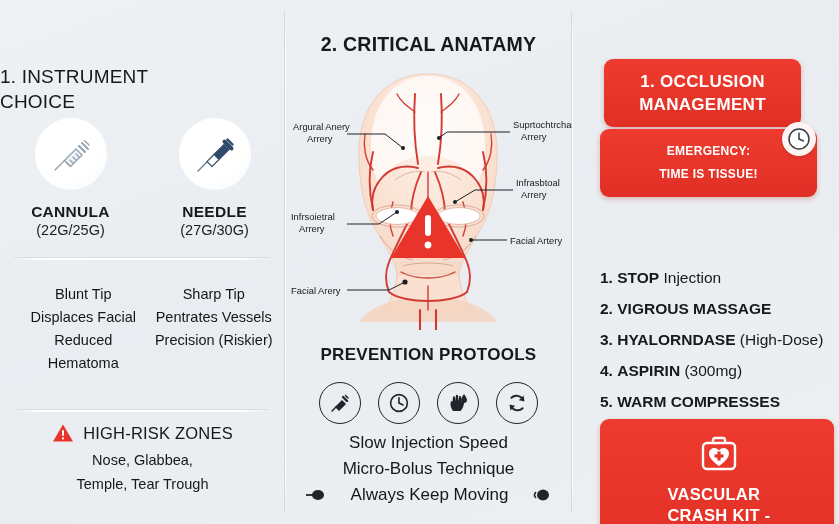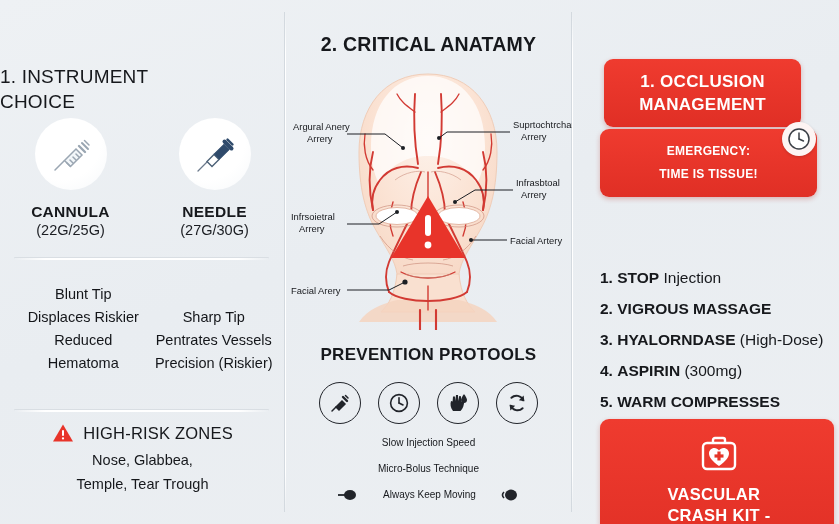--- a/index.html
+++ b/index.html
@@ -29,41 +29,41 @@
         display:flex;align-items:center;justify-content:center;}
   .instr-name{margin-top:13px;font-size:15.5px;font-weight:bold;letter-spacing:.3px;}
   .instr-gauge{margin-top:1px;font-size:14.5px;color:#1b1d22;}
 
   .hdiv{position:absolute;height:2px;border-radius:2px;
         background:linear-gradient(to right,rgba(255,255,255,0),#ffffff 12%,#ffffff 88%,rgba(255,255,255,0));
         box-shadow:0 -1px 0 #d9dee3;}
   .hdiv.h1{left:14px;right:16px;top:258px;}
   .hdiv.h2{left:14px;right:16px;top:410px;}
 
-  .cmp{position:absolute;left:18px;right:6px;top:283px;display:flex;align-items:flex-end;}
+  .cmp{position:absolute;left:18px;right:6px;top:283px;display:flex;}
   .cmp-col{flex:1;text-align:center;}
   .cmp-col div{font-size:14.5px;line-height:23px;color:#14161a;}
 
   .hrz{position:absolute;left:0;right:0;top:423px;text-align:center;}
   .hrz-head{display:flex;align-items:center;justify-content:center;gap:9px;}
   .hrz-head span.t{font-size:16.5px;font-weight:normal;letter-spacing:.2px;}
   .hrz-list{font-size:14.5px;line-height:24px;margin-top:5px;}
 
   
   .col-mid{position:absolute;left:285px;top:0;width:287px;height:524px;}
   .m-title{position:absolute;left:0;right:0;top:33px;text-align:center;
            font-size:19.5px;font-weight:bold;letter-spacing:.2px;}
   .face-wrap{position:absolute;left:0;top:60px;width:255px;height:270px;}
   .m-sub{position:absolute;left:0;right:0;top:345px;text-align:center;
          font-size:17px;font-weight:bold;letter-spacing:.3px;}
   .proto-icons{position:absolute;left:0;right:0;top:382px;display:flex;justify-content:center;gap:17px;}
   .pico{width:40px;height:40px;border-radius:50%;border:1.6px solid #21242a;
         display:flex;align-items:center;justify-content:center;background:transparent;}
   .proto-lines{position:absolute;left:0;right:0;top:430px;text-align:center;}
-  .proto-lines .pl{font-size:10px;line-height:26px;}
+  .proto-lines .pl{font-size:17px;line-height:26px;}
   .pl-move{display:flex;align-items:center;justify-content:center;gap:25px;}
 
   
   .col-right{position:absolute;left:572px;top:0;width:267px;height:524px;}
   .banner{position:absolute;border-radius:9px;color:#fff;text-align:center;
           font-weight:bold;letter-spacing:.3px;
           background:linear-gradient(180deg,#ef3b2f 0%,#e02f25 100%);
           box-shadow:0 2px 5px rgba(180,40,32,.30);}
   .b1{left:32px;width:185px;top:59px;padding:11px 6px;font-size:17px;line-height:23px;}
   .b2{left:28px;width:205px;top:129px;padding:11px 6px;font-size:12px;line-height:23px;}
@@ -130,21 +130,21 @@
         <div class="instr-gauge">(27G/30G)</div>
       </div>
 
     </div>
 
     <div class="hdiv h1"></div>
 
     <div class="cmp">
       <div class="cmp-col">
         <div>Blunt Tip</div>
-        <div>Displaces Riskier</div>
+        <div>Displaces Facial</div>
         <div>Reduced Hematoma</div>
       </div>
       <div class="cmp-col">
         <div>Sharp Tip</div>
         <div>Pentrates Vessels</div>
         <div>Precision (Riskier)</div>
       </div>
     </div>
 
     <div class="hdiv h2"></div>

